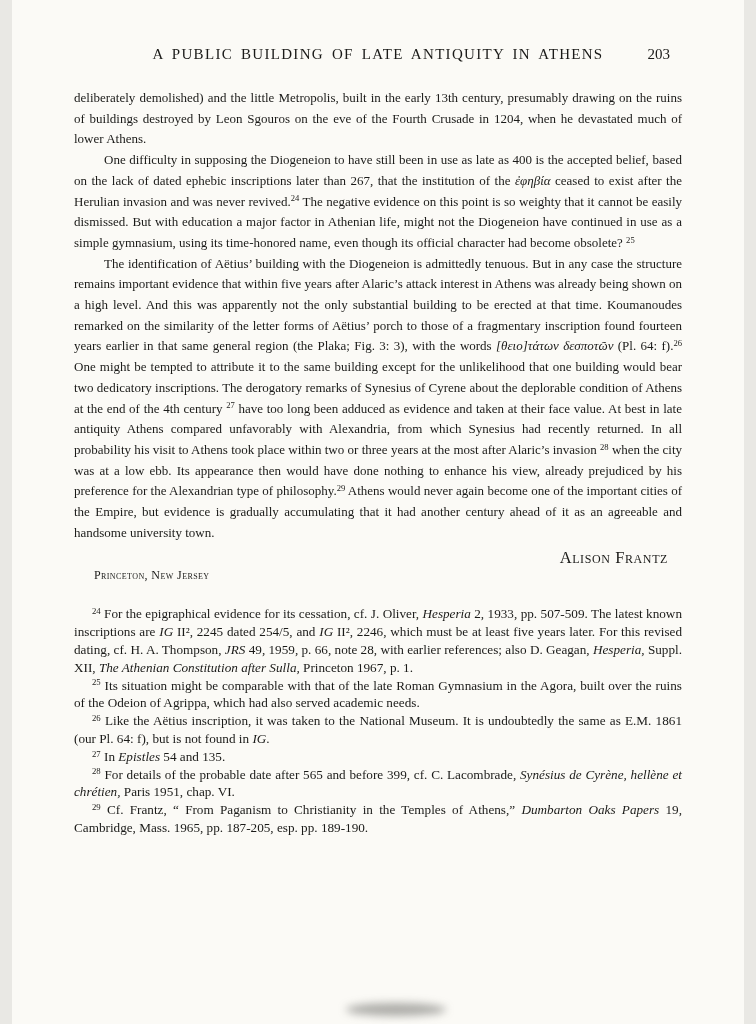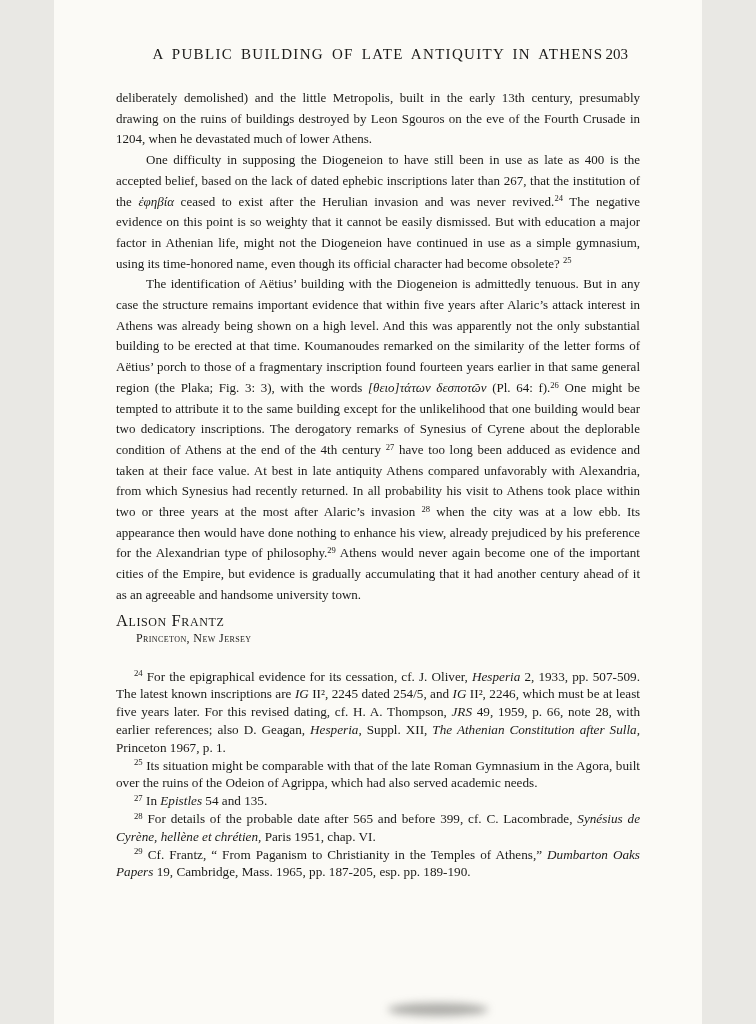--- a/index.html
+++ b/index.html
@@ -2,21 +2,21 @@
 <html><head>
 <meta charset="utf-8">
 <style>
   html, body {
     margin: 0;
     padding: 0;
     background: #e9e8e4;
   }
   .page {
     position: relative;
-    width: 648px;
+    width: 732px;
     height: 1024px;
     margin: 0 auto;
     background: #fbfaf6;
     color: #1a1a18;
     font-family: "Liberation Serif", "DejaVu Serif", serif;
     box-sizing: border-box;
     padding: 46px 62px 0 62px;
     overflow: hidden;
   }
   .running-head {
@@ -37,20 +37,21 @@
   }
   .body-text {
     margin-top: 25px;
     font-size: 13px;
     line-height: 20.7px;
     text-align: justify;
   }
   .para { margin: 0; }
   .para.indent { text-indent: 30px; }
   .signature {
+    text-align: right;
     padding-right: 14px;
     font-variant: small-caps;
     font-size: 16.5px;
     letter-spacing: 0.6px;
     margin-top: 5px;
   }
   .affiliation {
     font-variant: small-caps;
     font-size: 12px;
     letter-spacing: 0.4px;
@@ -100,20 +101,21 @@
     <p class="para indent"><span>The identification of Aëtius’ building with the Diogeneion is admittedly tenuous. But in any case the structure remains important evidence that within five years after Alaric’s attack interest in Athens was already being shown on a high level. And this was apparently not the only substantial building to be erected at that time. Koumanoudes remarked on the similarity of the letter forms of Aëtius’ porch to those of a fragmentary inscription found fourteen years earlier in that same general region (the Plaka; Fig. 3: 3), with the words </span><i>[θειο]τάτων δεσποτῶν</i><span> (Pl. 64: f).</span><sup>26</sup><span> One might be tempted to attribute it to the same building except for the unlikelihood that one building would bear two dedicatory inscriptions. The derogatory remarks of Synesius of Cyrene about the deplorable condition of Athens at the end of the 4th century </span><sup>27</sup><span> have too long been adduced as evidence and taken at their face value. At best in late antiquity Athens compared unfavorably with Alexandria, from which Synesius had recently returned. In all probability his visit to Athens took place within two or three years at the most after Alaric’s invasion </span><sup>28</sup><span> when the city was at a low ebb. Its appearance then would have done nothing to enhance his view, already prejudiced by his preference for the Alexandrian type of philosophy.</span><sup>29</sup><span> Athens would never again become one of the important cities of the Empire, but evidence is gradually accumulating that it had another century ahead of it as an agreeable and handsome university town.</span></p>
   </main>
 
   <div class="signature">Alison Frantz</div>
 
   <div class="affiliation">Princeton, New Jersey</div>
 
   <section class="footnotes">
     <p class="footnote"><sup>24</sup><span> For the epigraphical evidence for its cessation, cf. J. Oliver, </span><i>Hesperia</i><span> 2, 1933, pp. 507-509. The latest known inscriptions are </span><i>IG</i><span> II², 2245 dated 254/5, and </span><i>IG</i><span> II², 2246, which must be at least five years later. For this revised dating, cf. H. A. Thompson, </span><i>JRS</i><span> 49, 1959, p. 66, note 28, with earlier references; also D. Geagan, </span><i>Hesperia</i><span>, Suppl. XII, </span><i>The Athenian Constitution after Sulla,</i><span> Princeton 1967, p. 1.</span></p>
     <p class="footnote"><sup>25</sup><span> Its situation might be comparable with that of the late Roman Gymnasium in the Agora, built over the ruins of the Odeion of Agrippa, which had also served academic needs.</span></p>
+    <p class="footnote"><sup>26</sup><span> Like the Aëtius inscription, it was taken to the National Museum. It is undoubtedly the same as E.M. 1861 (our Pl. 64: f), but is not found in </span><i>IG</i><span>.</span></p>
     <p class="footnote"><sup>27</sup><span> In </span><i>Epistles</i><span> 54 and 135.</span></p>
     <p class="footnote"><sup>28</sup><span> For details of the probable date after 565 and before 399, cf. C. Lacombrade, </span><i>Synésius de Cyrène, hellène et chrétien,</i><span> Paris 1951, chap. VI.</span></p>
     <p class="footnote"><sup>29</sup><span> Cf. Frantz, “ From Paganism to Christianity in the Temples of Athens,” </span><i>Dumbarton Oaks Papers</i><span> 19, Cambridge, Mass. 1965, pp. 187-205, esp. pp. 189-190.</span></p>
   </section>
 
   <div class="scan-smudge"></div>
 
 </div>
 
 </body></html>

